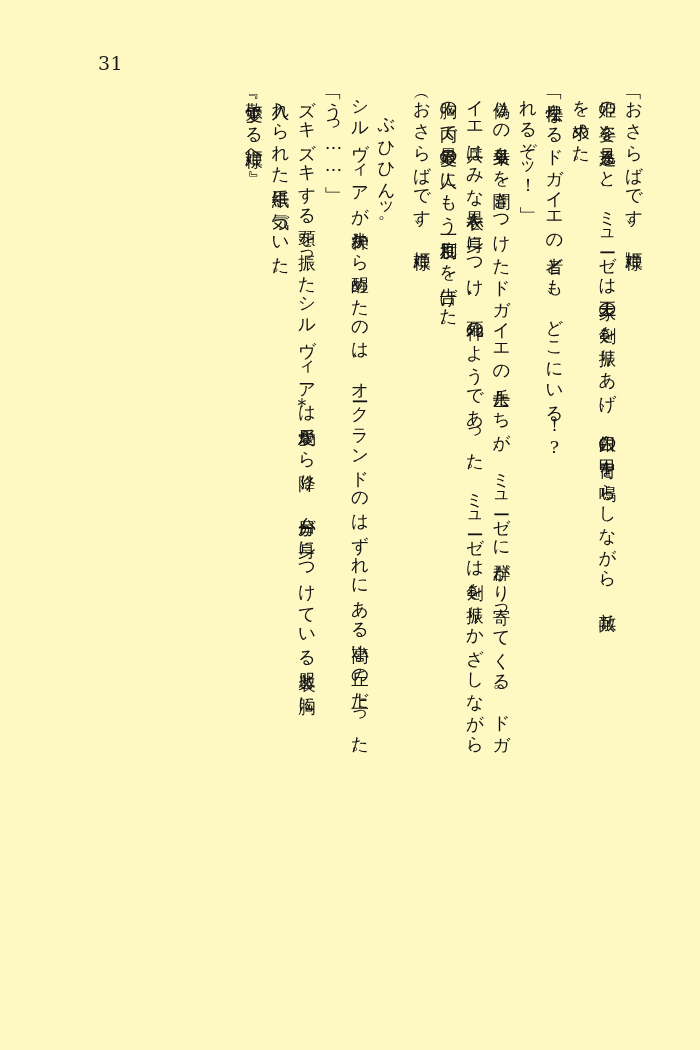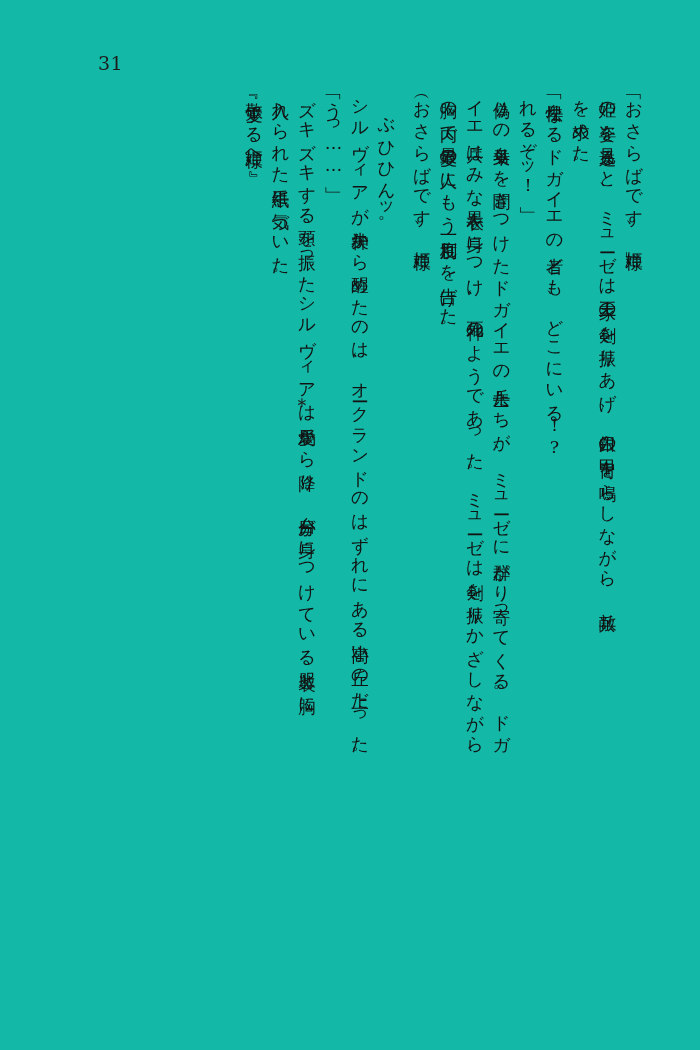--- a/index.html
+++ b/index.html
@@ -12,21 +12,21 @@
     height: 1050px;
     overflow: hidden;
     font-family: "DejaVu Serif", "Liberation Serif", serif;
     color: #1a1a1a;
   }
 
   .page {
     position: relative;
     width: 700px;
     height: 1050px;
-    background: #14b8a6;
+    background: #fef9c3;
   }
 
   
   .page-number {
     position: absolute;
     left: 98px;
     top: 52px;
     font-size: 19px;
     font-family: "DejaVu Serif", "Liberation Serif", serif;
     color: #1c1c1c;

